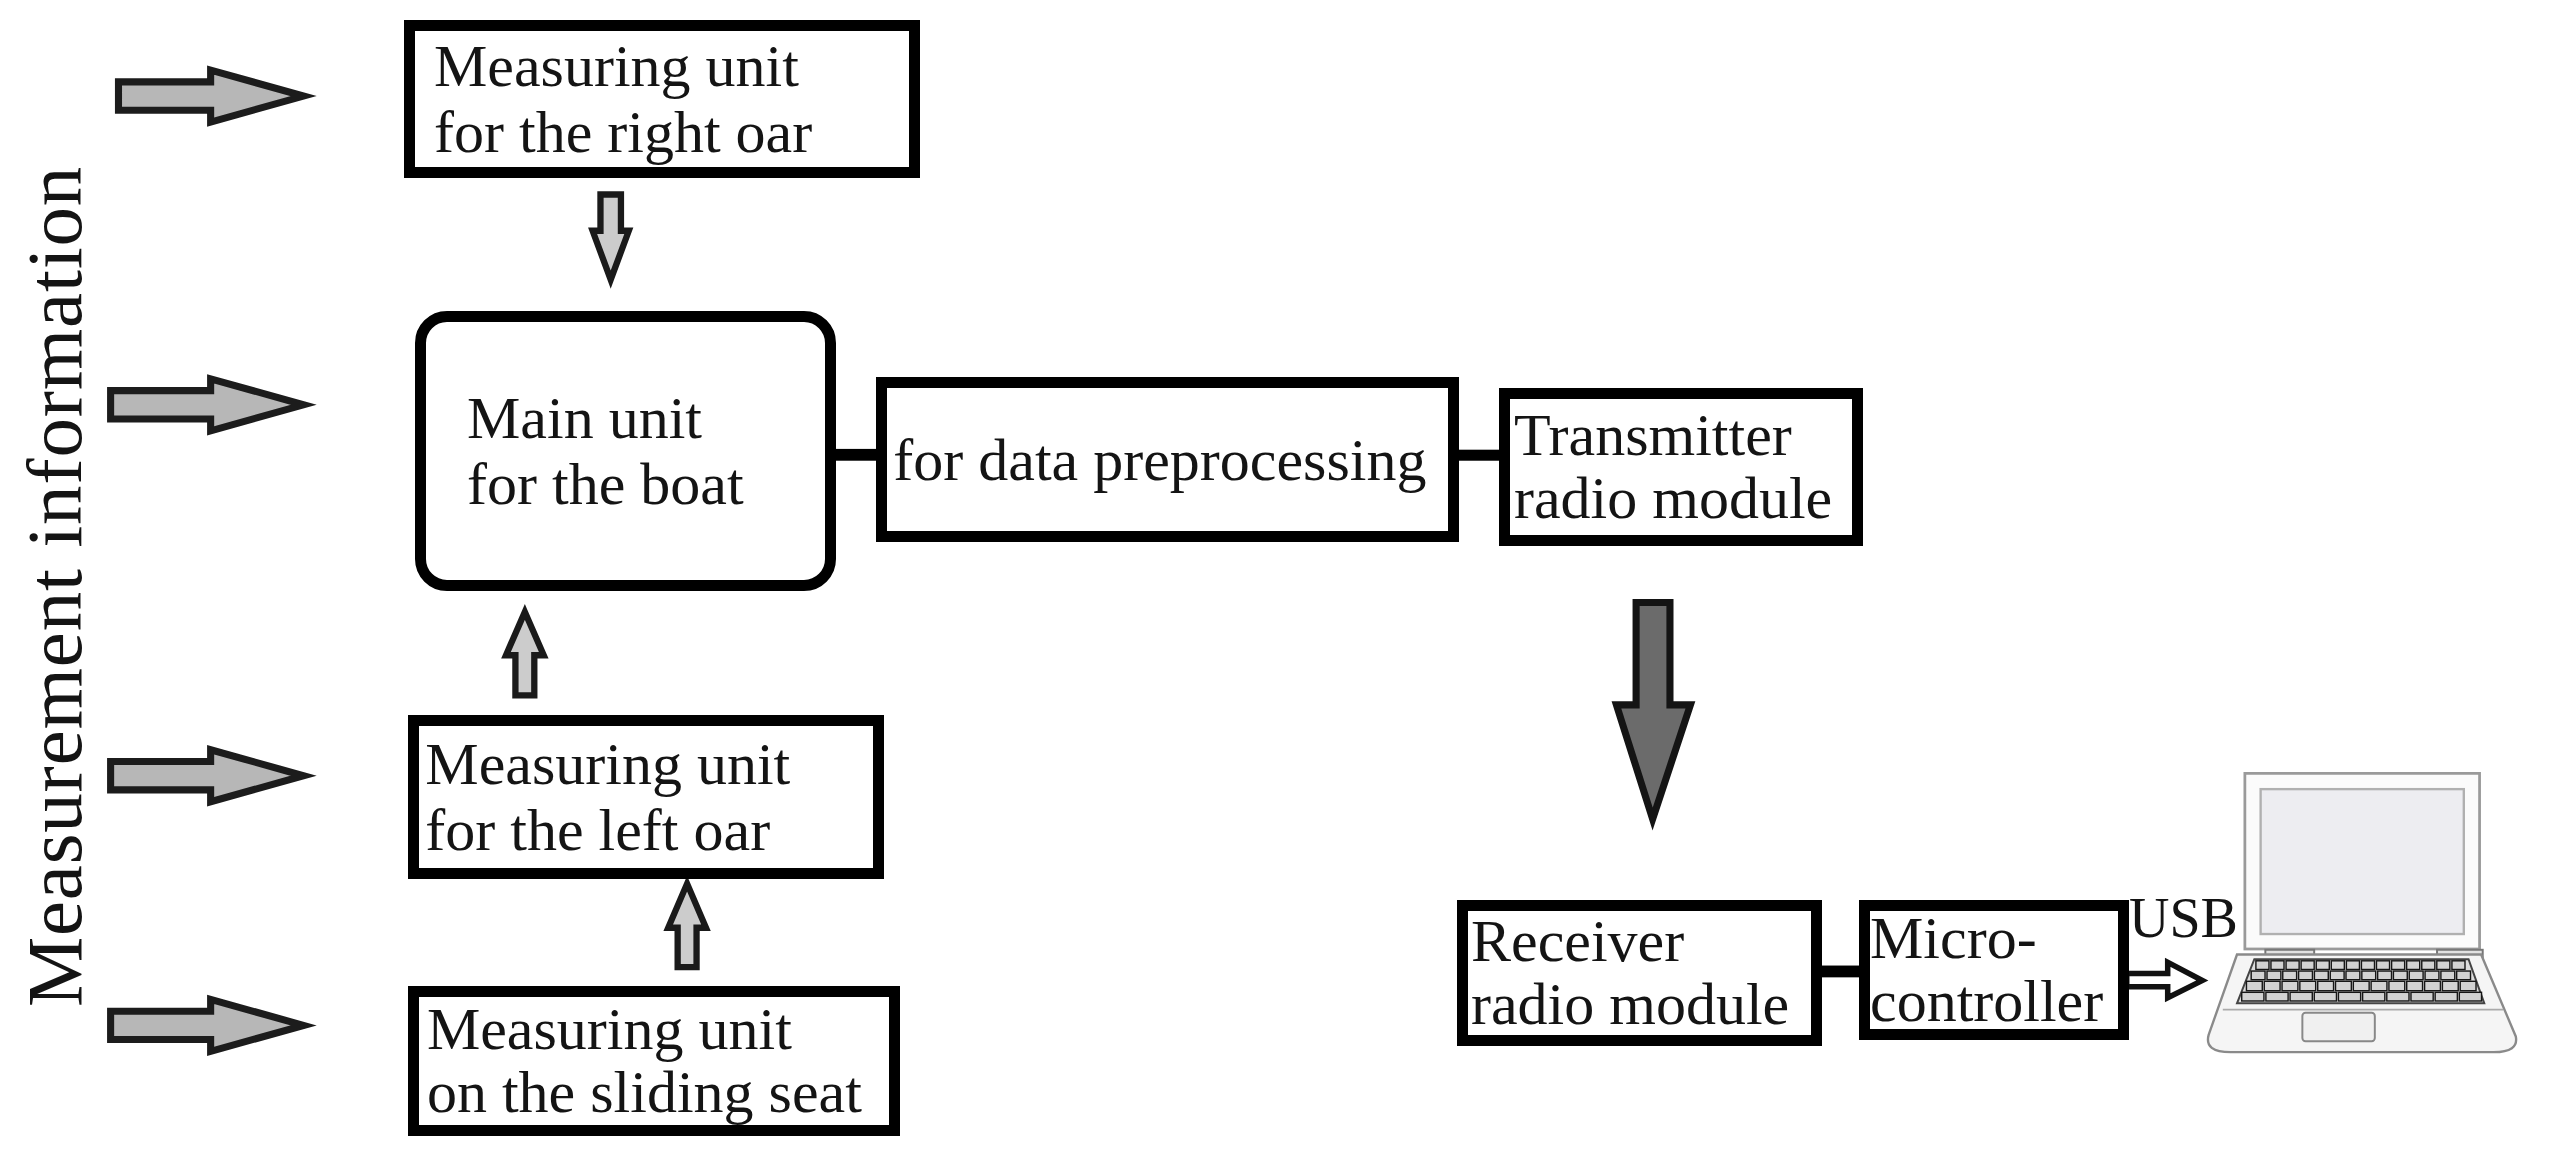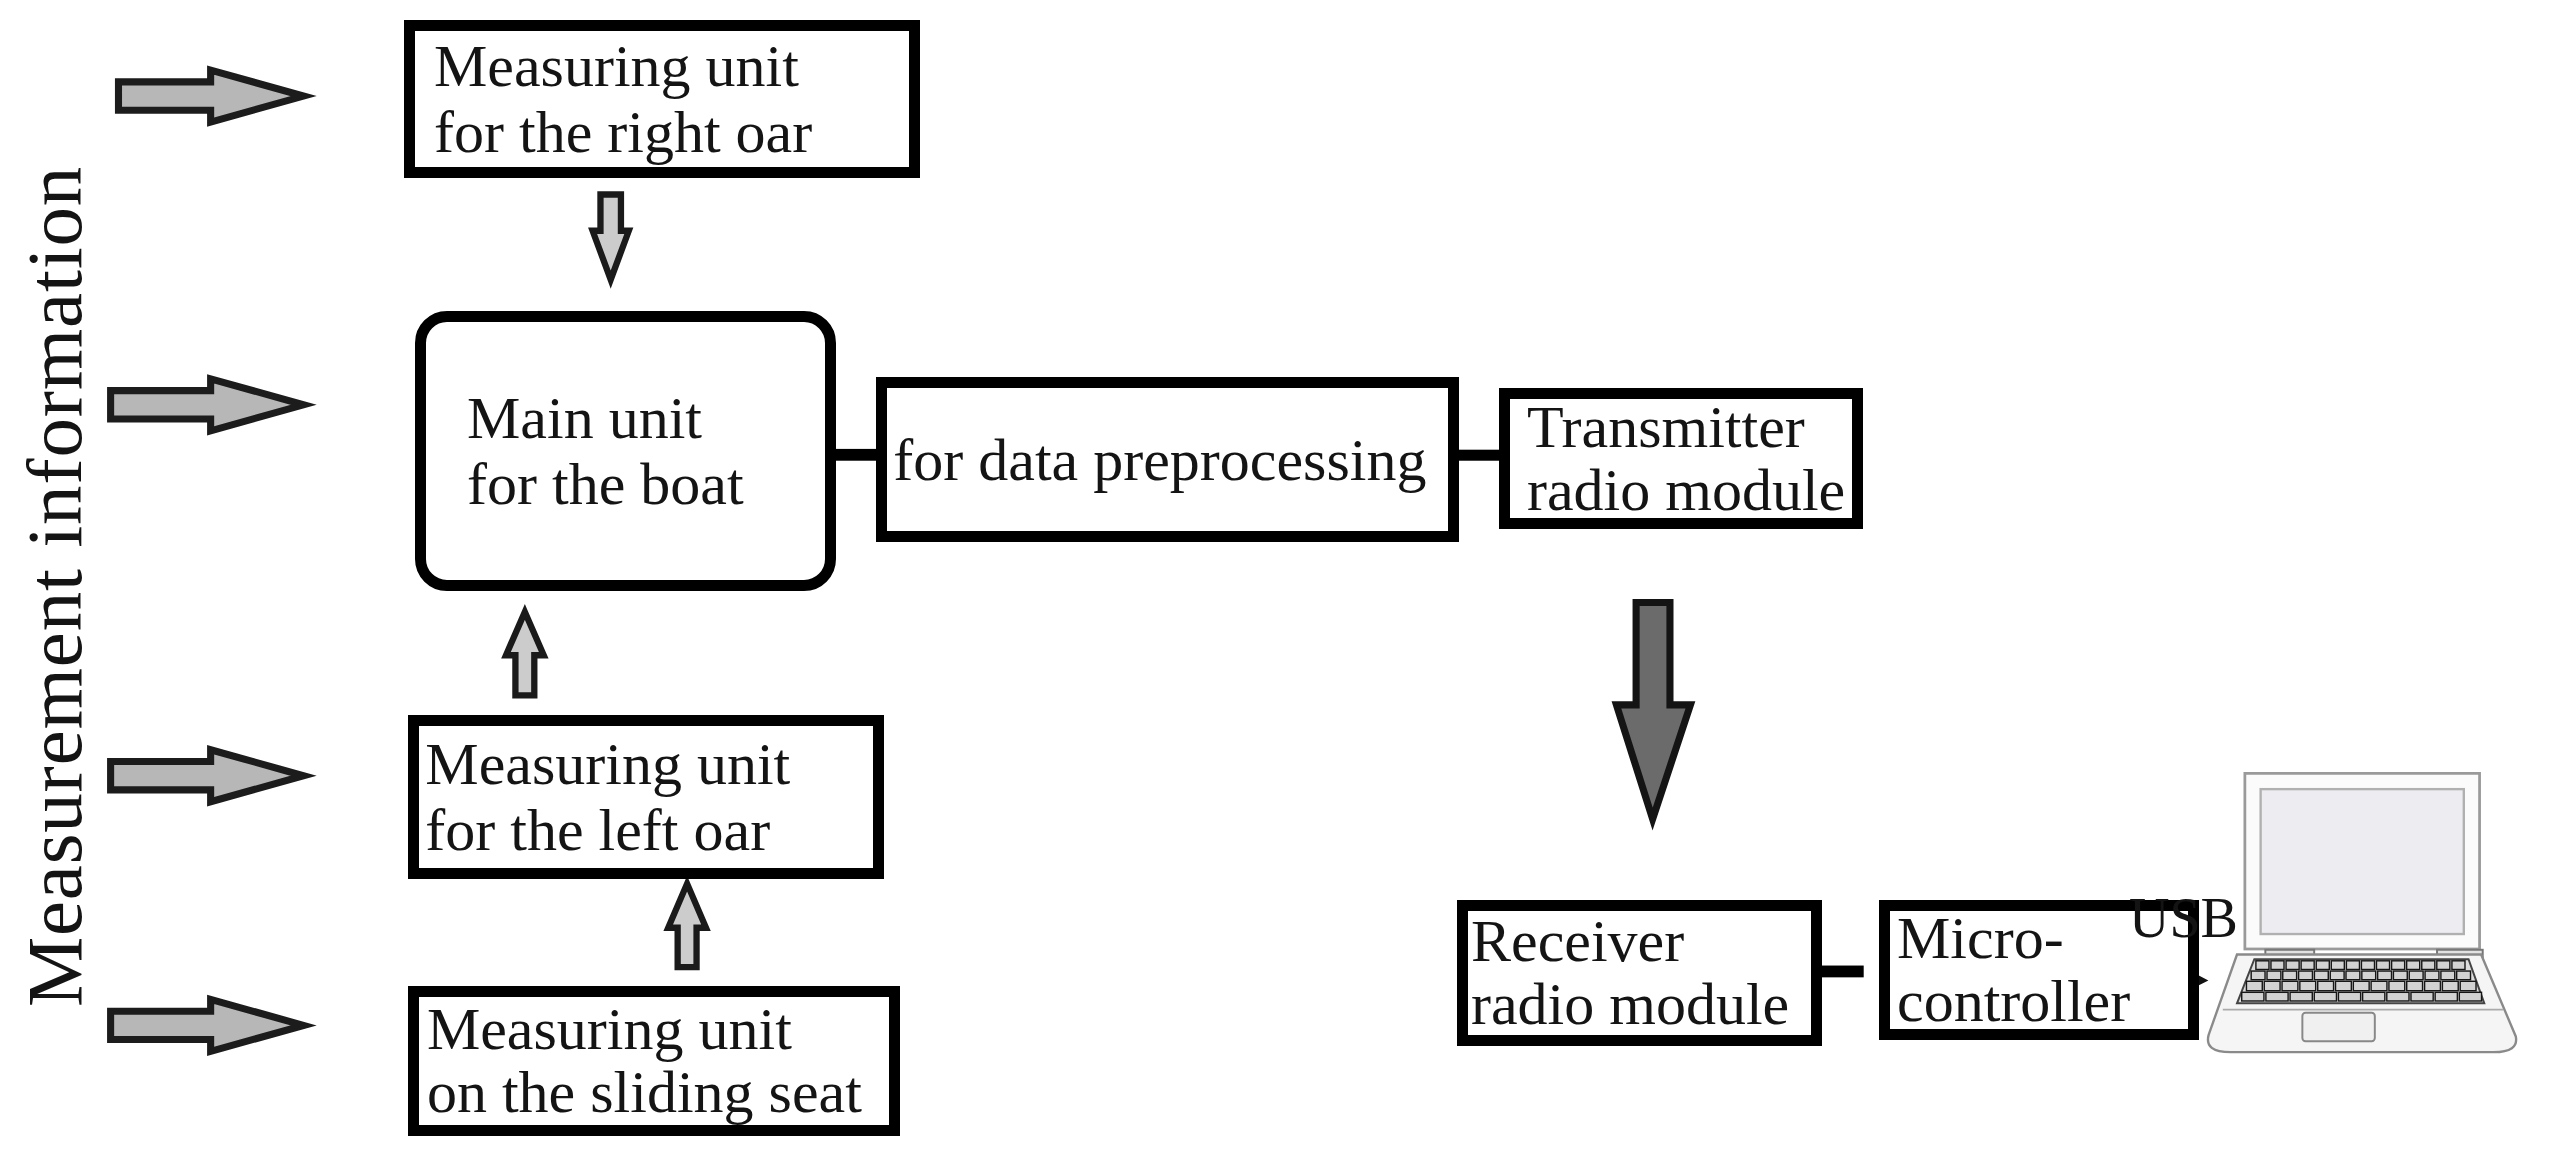--- a/index.html
+++ b/index.html
@@ -26,25 +26,25 @@
     display:block;
     white-space:nowrap;
     font-size:60px;
     line-height:66px;
     color:#141414;
   }
   .node.tight .ln{line-height:63px;}
   #node-right-oar      {left:404px; top:19.7px;   width:516px; height:158px; padding-left:19px;}
   #node-main-unit      {left:415px; top:311px;  width:421px; height:280px; padding-left:41px;border-radius:32px;}
   #node-microprocessor {left:876px;top:377px;  width:583px; height:165px; padding-left:6.3px;}
-  #node-transmitter    {left:1499px;top:388px;  width:364px; height:141px; padding-left:17px;}
+  #node-transmitter    {left:1499px;top:388px;  width:364px; height:158px; padding-left:4px;}
   #node-left-oar       {left:408px; top:715px;  width:476px; height:164px; padding-left:6.3px;}
   #node-sliding-seat   {left:408px; top:986px; width:492px; height:150px; padding-left:7.9px;}
   #node-receiver       {left:1457px;top:900px; width:365px; height:146px; padding-left:3px;}
-  #node-microcontroller{left:1859px;top:900px; width:320px; height:140px; padding-left:7px;margin-left:20px;}
+  #node-microcontroller{left:1859px;top:900px; width:270px; height:140px; padding-left:0;}
   #side-label{
     position:absolute;
     left:-418px; top:547px;
     width:945px; height:79px;
     line-height:79px;
     text-align:center;
     transform:rotate(-90deg);
     transform-origin:center center;
     font-size:79px;
     letter-spacing:0.8px;

